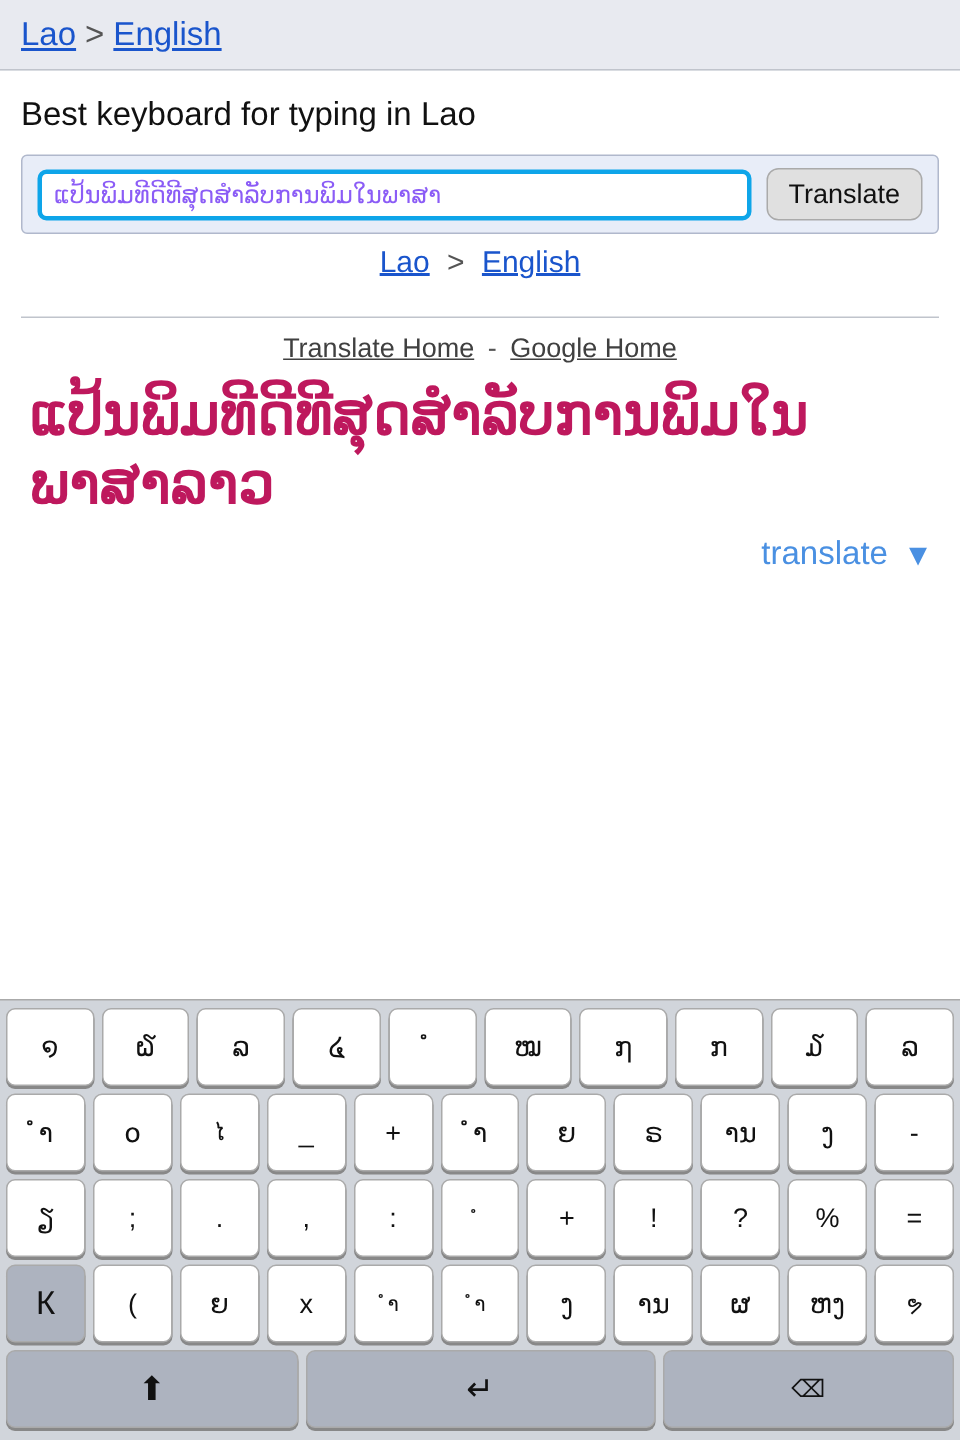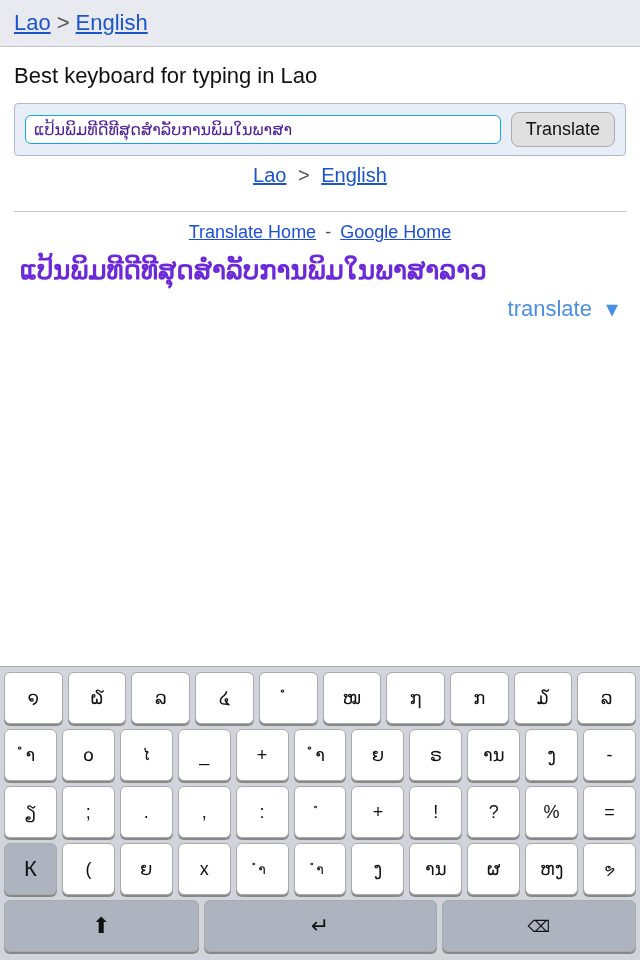--- a/index.html
+++ b/index.html
@@ -50,22 +50,22 @@
       border: 1px solid #b0b8cc;
       border-radius: 4px;
       padding: 8px 10px;
       display: flex;
       align-items: center;
       justify-content: space-between;
       margin-bottom: 8px;
     }
     #lao-text-input {
       font-size: 16px;
-      color: #4c1d95;
-      border: 1px solid #0ea5e9;
+      color: #8b5cf6;
+      border: 3px solid #0ea5e9;
       border-radius: 6px;
       padding: 4px 8px;
       background: white;
       flex: 1;
       margin-right: 10px;
       white-space: nowrap;
       overflow: hidden;
       text-overflow: ellipsis;
     }
     #translate-button {
@@ -100,32 +100,32 @@
       margin: 0 0 8px 0;
     }
 
     
     #links-area {
       text-align: center;
       font-size: 18px;
       margin: 10px 0 12px 0;
     }
     #links-area a {
-      color: #1d4ed8;
+      color: #404040;
     }
     #links-area .separator {
       color: #555;
       margin: 0 4px;
     }
 
     
     #input-display {
-      font-size: 26px;
+      font-size: 38px;
       font-weight: bold;
-      color: #6d28d9;
+      color: #be185d;
       line-height: 1.2;
       padding: 0 6px;
       margin-bottom: 8px;
     }
 
     
     #action-row {
       display: flex;
       align-items: center;
       justify-content: flex-end;

